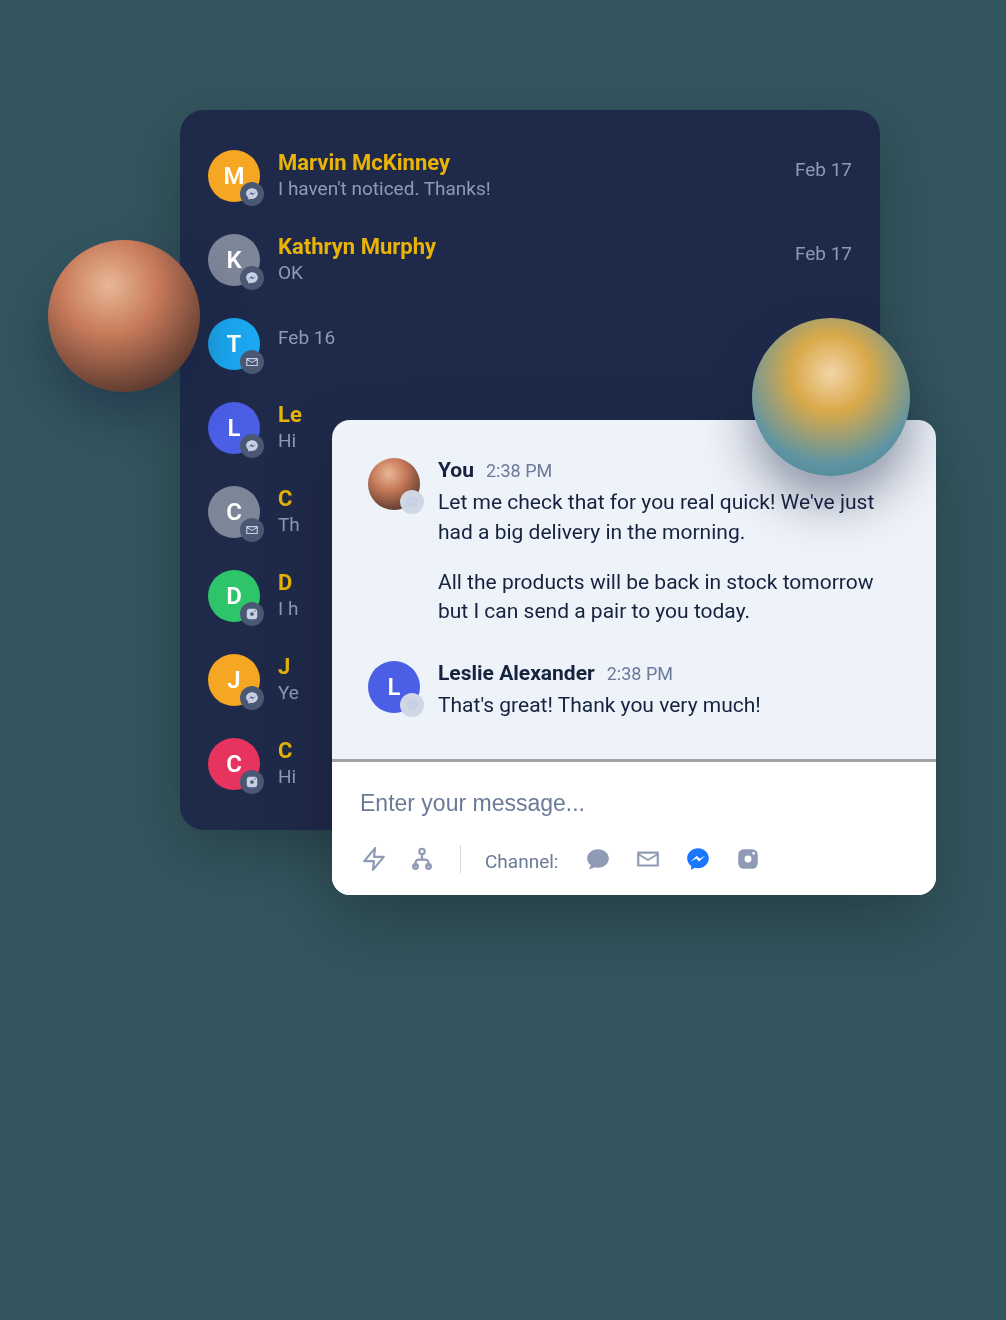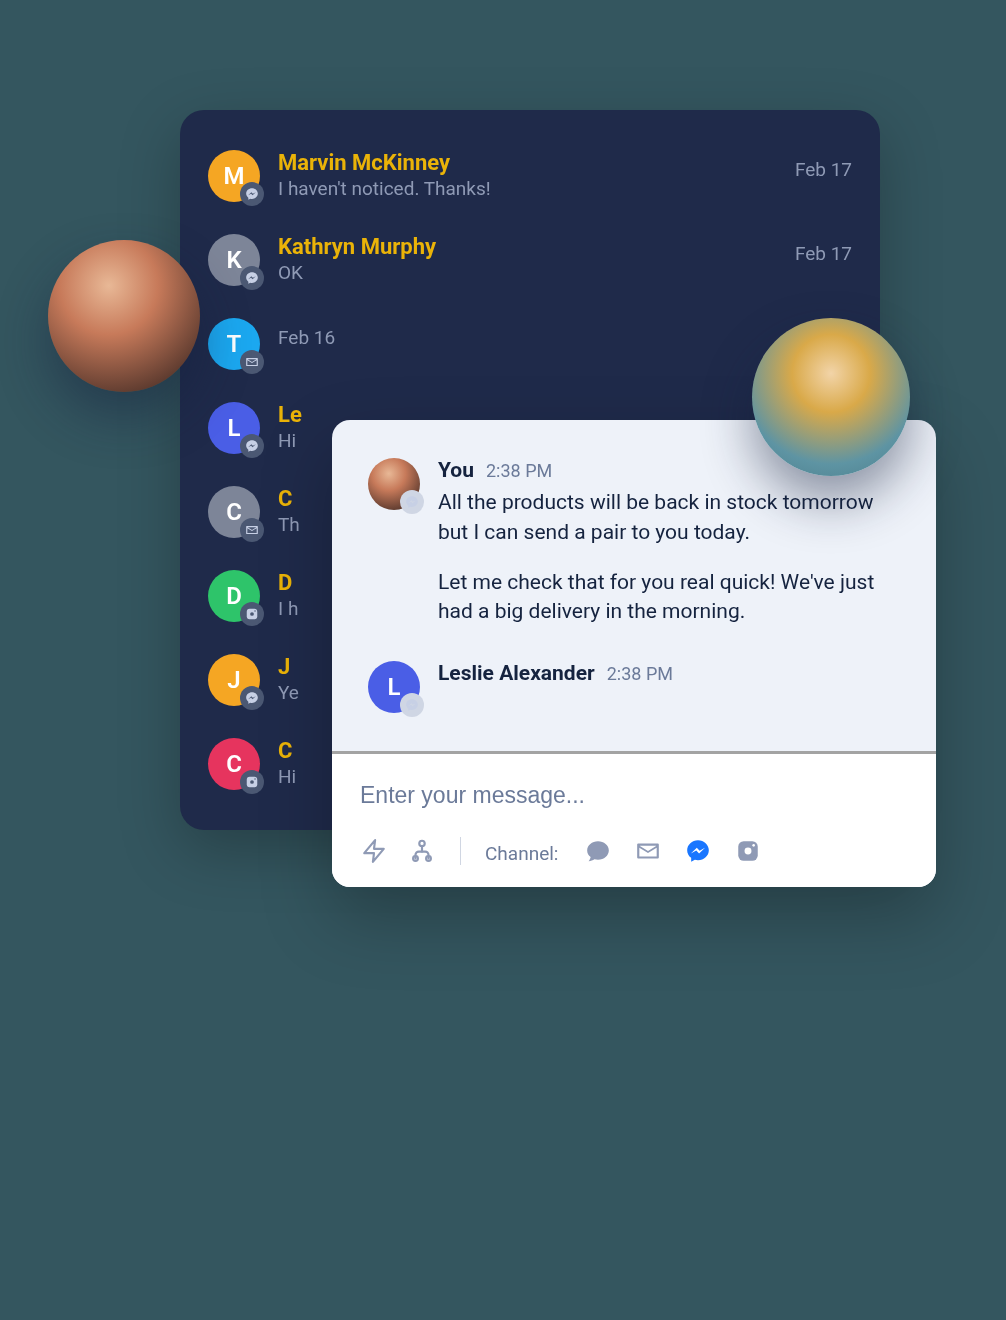--- a/index.html
+++ b/index.html
@@ -372,41 +372,44 @@
               <path d="M12 2C6.5 2 2 6.1 2 11.2c0 2.9 1.4 5.4 3.7 7.1V22l3.4-1.9c.9.3 1.9.4 2.9.4 5.5 0 10-4.1 10-9.2S17.5 2 12 2zm1 12.3-2.6-2.7-5 2.7L10.9 9l2.6 2.7 5-2.7L13 14.3z"></path>
             </svg>
           </span>
         </div>
         <div class="chat-body">
           <div class="chat-header-line">
             <span class="chat-sender">You</span>
             <span class="chat-time">2:38 PM</span>
           </div>
           <div class="chat-text">
+            <p>Let me check that for you real quick! We've just had a big delivery in the morning.</p>
             <p>All the products will be back in stock tomorrow but I can send a pair to you today.</p>
-            <p>Let me check that for you real quick! We've just had a big delivery in the morning.</p>
           </div>
         </div>
       </div>
       <div class="chat-msg">
         <div class="chat-avatar">
           <div class="inner" style="background:#4a5ee6">
             <span>L</span>
           </div>
           <span class="avatar-badge">
             <svg viewBox="0 0 24 24" fill="#c7d0e5">
               <path d="M12 2C6.5 2 2 6.1 2 11.2c0 2.9 1.4 5.4 3.7 7.1V22l3.4-1.9c.9.3 1.9.4 2.9.4 5.5 0 10-4.1 10-9.2S17.5 2 12 2zm1 12.3-2.6-2.7-5 2.7L10.9 9l2.6 2.7 5-2.7L13 14.3z"></path>
             </svg>
           </span>
         </div>
         <div class="chat-body">
           <div class="chat-header-line">
             <span class="chat-sender">Leslie Alexander</span>
             <span class="chat-time">2:38 PM</span>
           </div>
+          <div class="chat-text">
+            <p>That's great! Thank you very much!</p>
+          </div>
         </div>
       </div>
     </div>
   <div class="composer">
     <input class="composer-input" type="text" placeholder="Enter your message..." style="">
     <div class="composer-toolbar">
       <span class="tb-icon">
         <svg viewBox="0 0 24 24" fill="none" stroke="currentColor" stroke-width="2" stroke-linecap="round" stroke-linejoin="round">
             <polygon points="13 2 3 14 12 14 11 22 21 10 12 10 13 2"></polygon>
           </svg>

